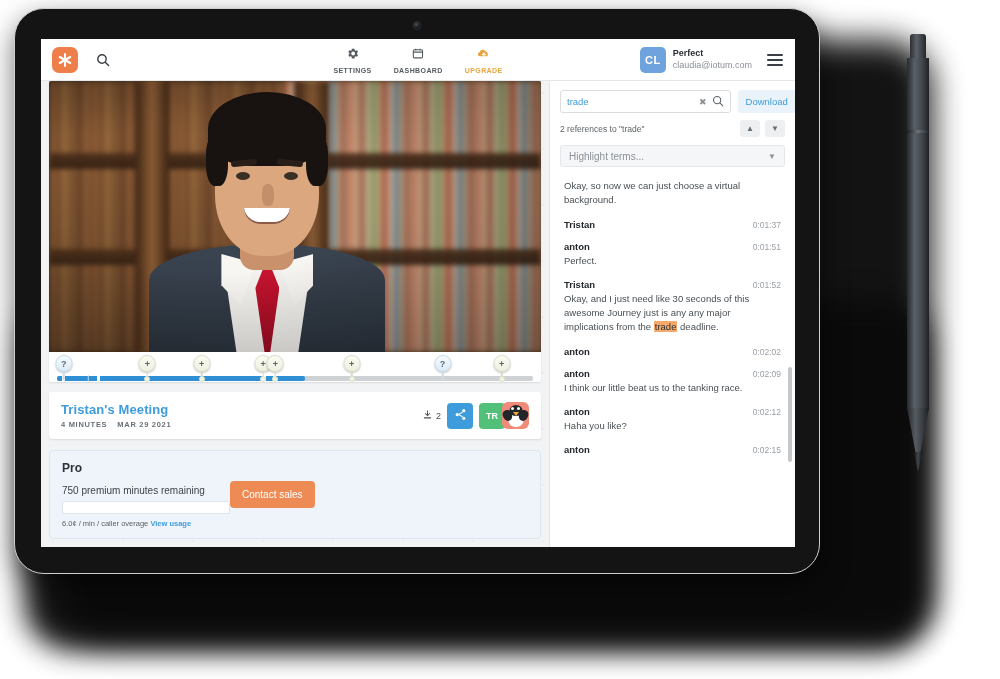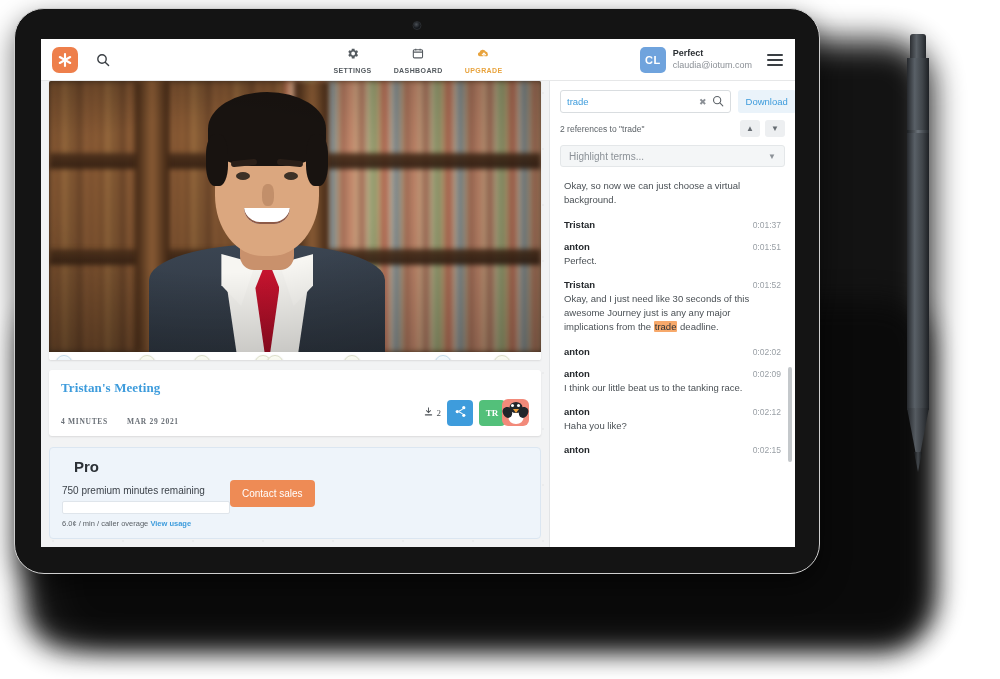--- a/index.html
+++ b/index.html
@@ -196,25 +196,25 @@
   .pin-stem { position:absolute; left:50%; transform:translateX(-50%);
      width:1.5px; background:#d8dcc2; }
   .pin-stem.q { background:#c8dcea; }
   .dot-on-track { position:absolute; top:24px; transform:translateX(-50%);
      width:6px; height:6px; border-radius:50%; background:#f2f4e3;
      border:1px solid #dfe2cc; }
 
   
   .meeting-card {
     margin-top:10px; background:#fff; border-radius:3px; padding:10px 12px;
-    display:flex; align-items:flex-end; box-shadow:0 1px 2px rgba(0,0,0,.10);font-family:Liberation Serif, serif;
+    display:flex; align-items:flex-start; box-shadow:0 1px 2px rgba(0,0,0,.10);
   }
   .mtg-title { font-size:13px; font-weight:700; color:#3e9cdc; letter-spacing:.1px; }
   .mtg-sub { font-size:7.5px; font-weight:700; color:#6a7077; letter-spacing:.7px;
-     margin-top:21px; display:flex; gap:19px; }
+     margin-top:3px; display:flex; gap:10px; }
   .mtg-actions { margin-left:auto; display:flex; align-items:center; gap:6px; }
   .dl-count { display:flex; align-items:center; gap:3px; font-size:9px; color:#4a4f54; }
   .sq-btn { width:26px; height:26px; border-radius:4px; display:flex;
      align-items:center; justify-content:center; color:#fff; font-size:9px;
      font-weight:700; cursor:pointer; }
   .sq-share { background:#3e9cdc; }
   .sq-tr { background:#53c07a; }
   .sq-av { width:27px; height:27px; border-radius:6px; background:#f28a7a;
      margin-left:-9px; position:relative; overflow:hidden; }
   .bird-body { position:absolute; left:50%; bottom:2px; transform:translateX(-50%);
@@ -231,21 +231,21 @@
   .bird-beak { position:absolute; left:50%; top:10px; transform:translateX(-50%);
      width:0;height:0;border-left:3px solid transparent;border-right:3px solid transparent;
      border-top:4px solid #f0a23c; }
 
   
   .pro-card {
     margin-top:11px; background:#eef4fa; border:1px solid #dbe6f1; border-radius:4px;
     padding:10px 12px; display:flex; align-items:center;
   }
   .pro-left { width:168px; flex:0 0 168px; }
-  .pro-ttl { font-size:15px; font-weight:700; color:#2c3136;margin-left:12px; }
+  .pro-ttl { font-size:12px; font-weight:700; color:#2c3136; }
   .pro-sub { font-size:10px; color:#3d434a; margin-top:10px; }
   .pro-bar { margin-top:5px; height:13px; background:#fff; border:1px solid #dfe5eb;
      border-radius:2px; }
   .pro-note { margin-top:5px; font-size:7.5px; color:#5a6066; }
   .pro-note a { color:#3e9cdc; text-decoration:none; font-weight:700; cursor:pointer; }
   .pro-mid { margin-left:12px; flex:1; }
   .pro-q { font-size:9.5px; font-weight:700; color:#2c3136; }
   .pro-d { font-size:9.5px; color:#3d434a; margin-top:3px; }
   .contact-btn { background:#ee8b55; color:#fff; border:none; border-radius:4px;
      font-size:10px; padding:8px 12px; cursor:pointer;

